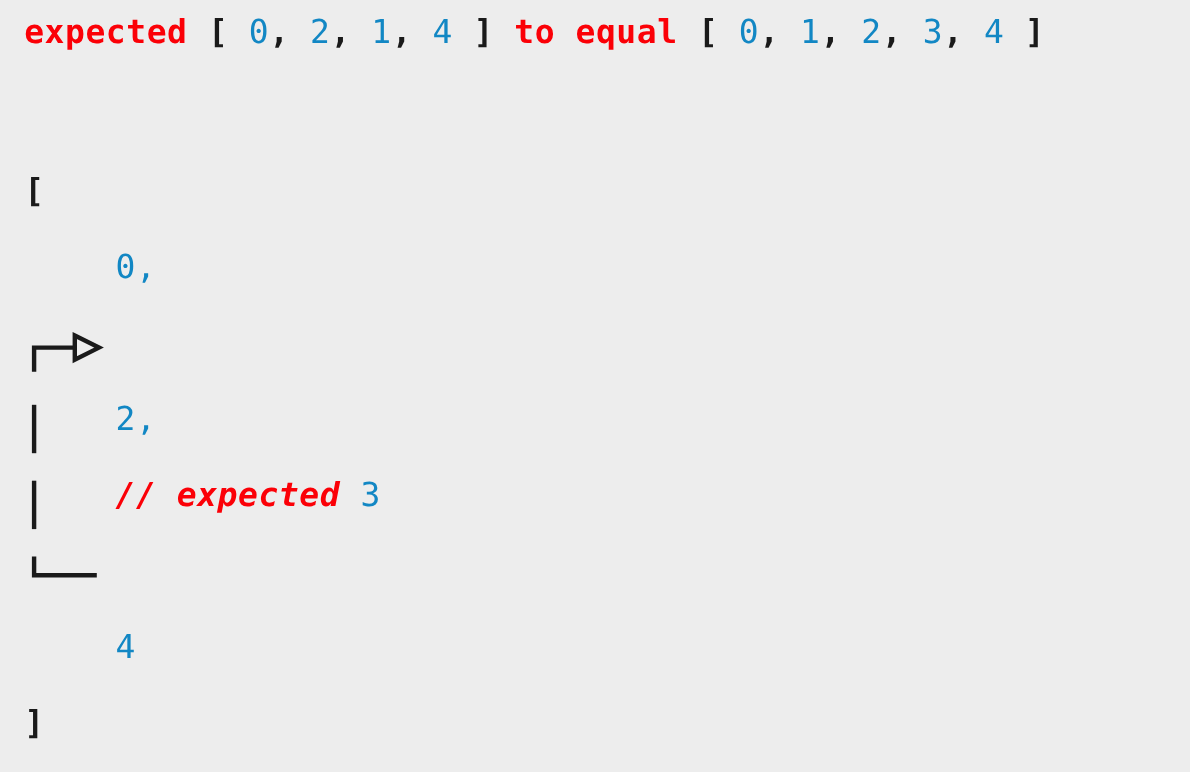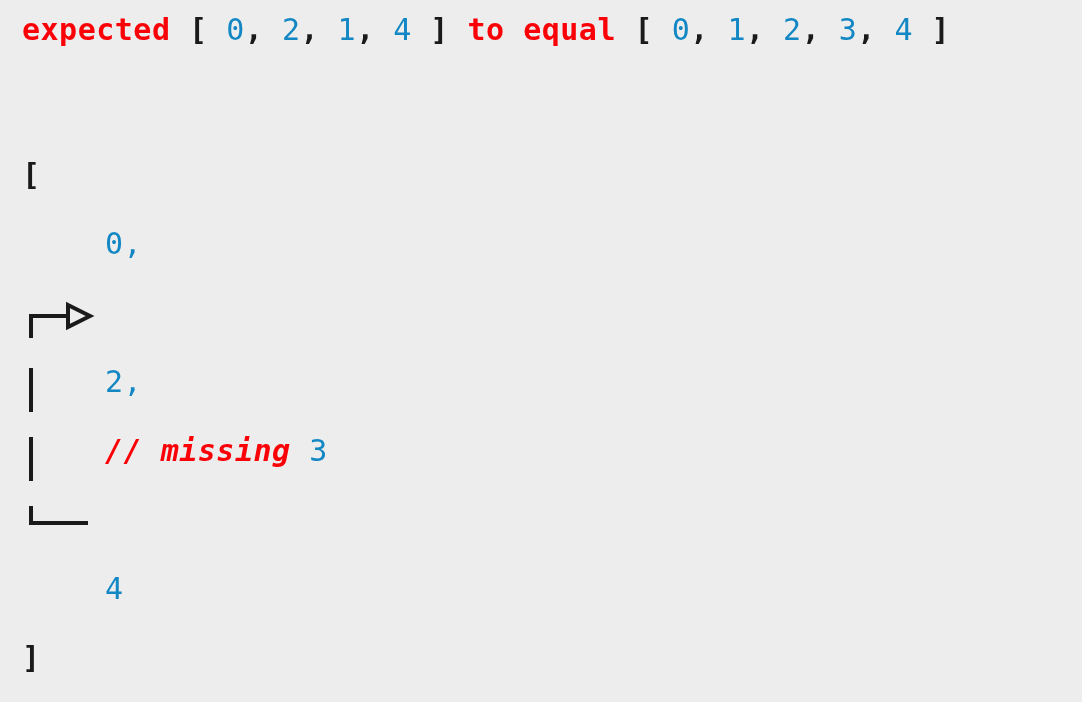--- a/index.html
+++ b/index.html
@@ -102,21 +102,21 @@
     <span class="content num">0,</span>
   </div>
 
   <div class="line" style="top:138px;"></div>
 
   <div class="line" style="top:207px;">
     <span class="content num">2,</span>
   </div>
 
   <div class="line" style="top:276px;">
-    <span class="content"><span class="cmt">// missing</span><span class="num"> 3</span></span>
+    <span class="content"><span class="cmt">// expected</span><span class="num"> 3</span></span>
   </div>
 
 
   <div class="line" style="top:414px;">
     <span class="content num">4</span>
   </div>
 
   <div class="line" style="top:483px;">
     <span class="gutter-text pun">]</span>
   </div>

